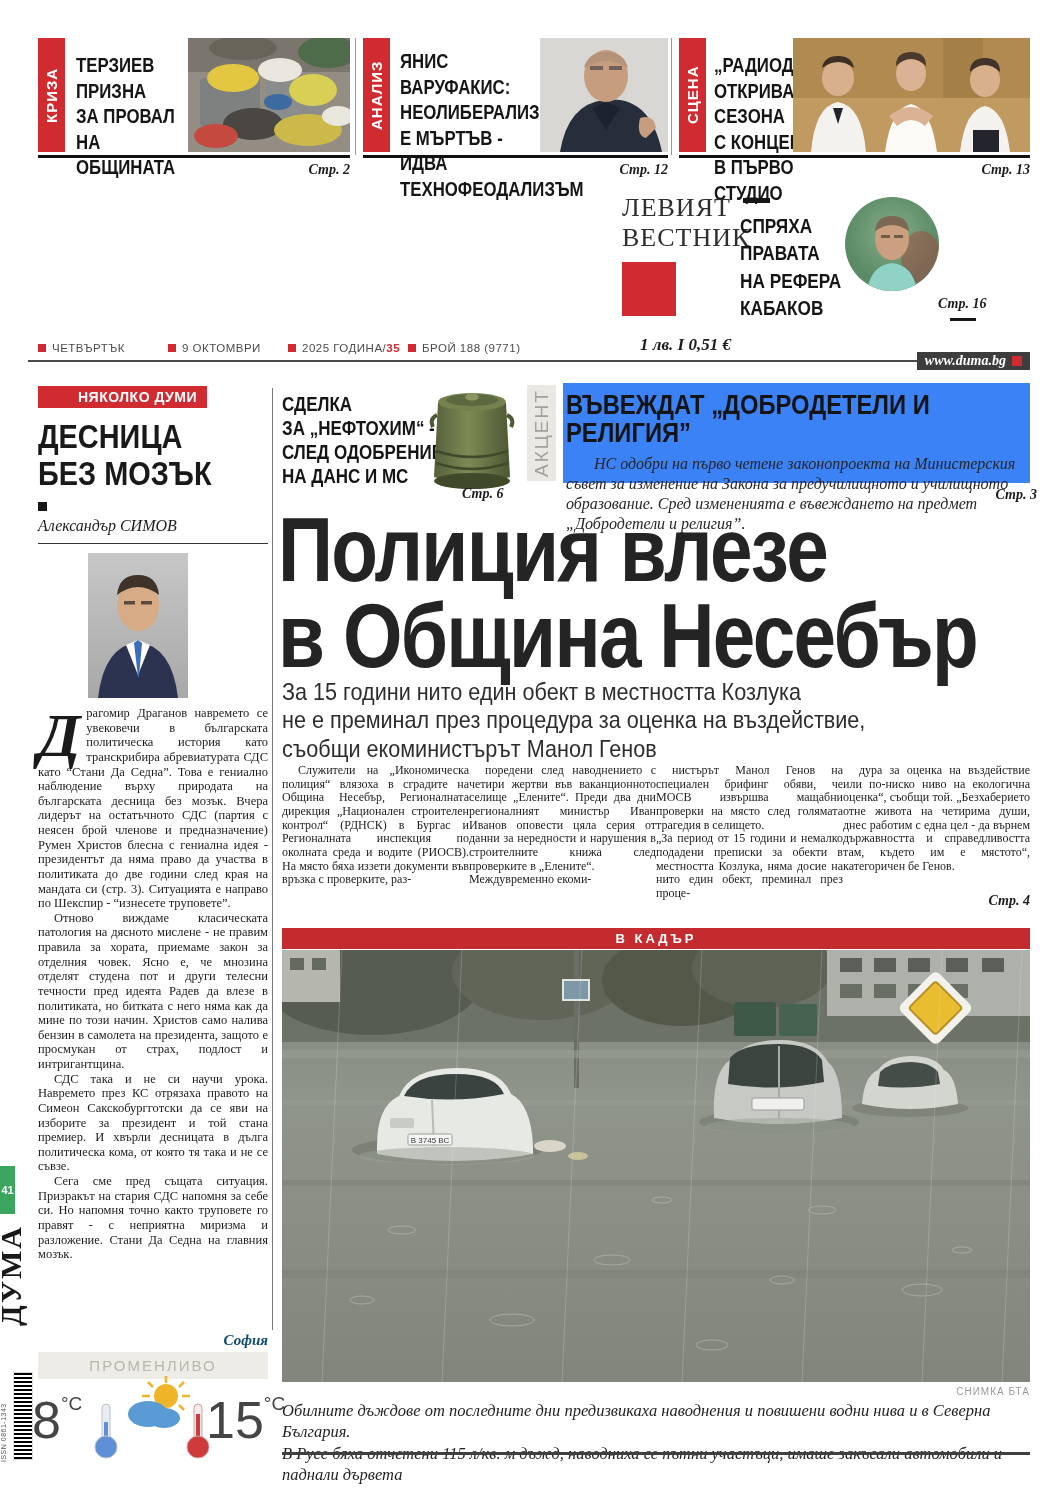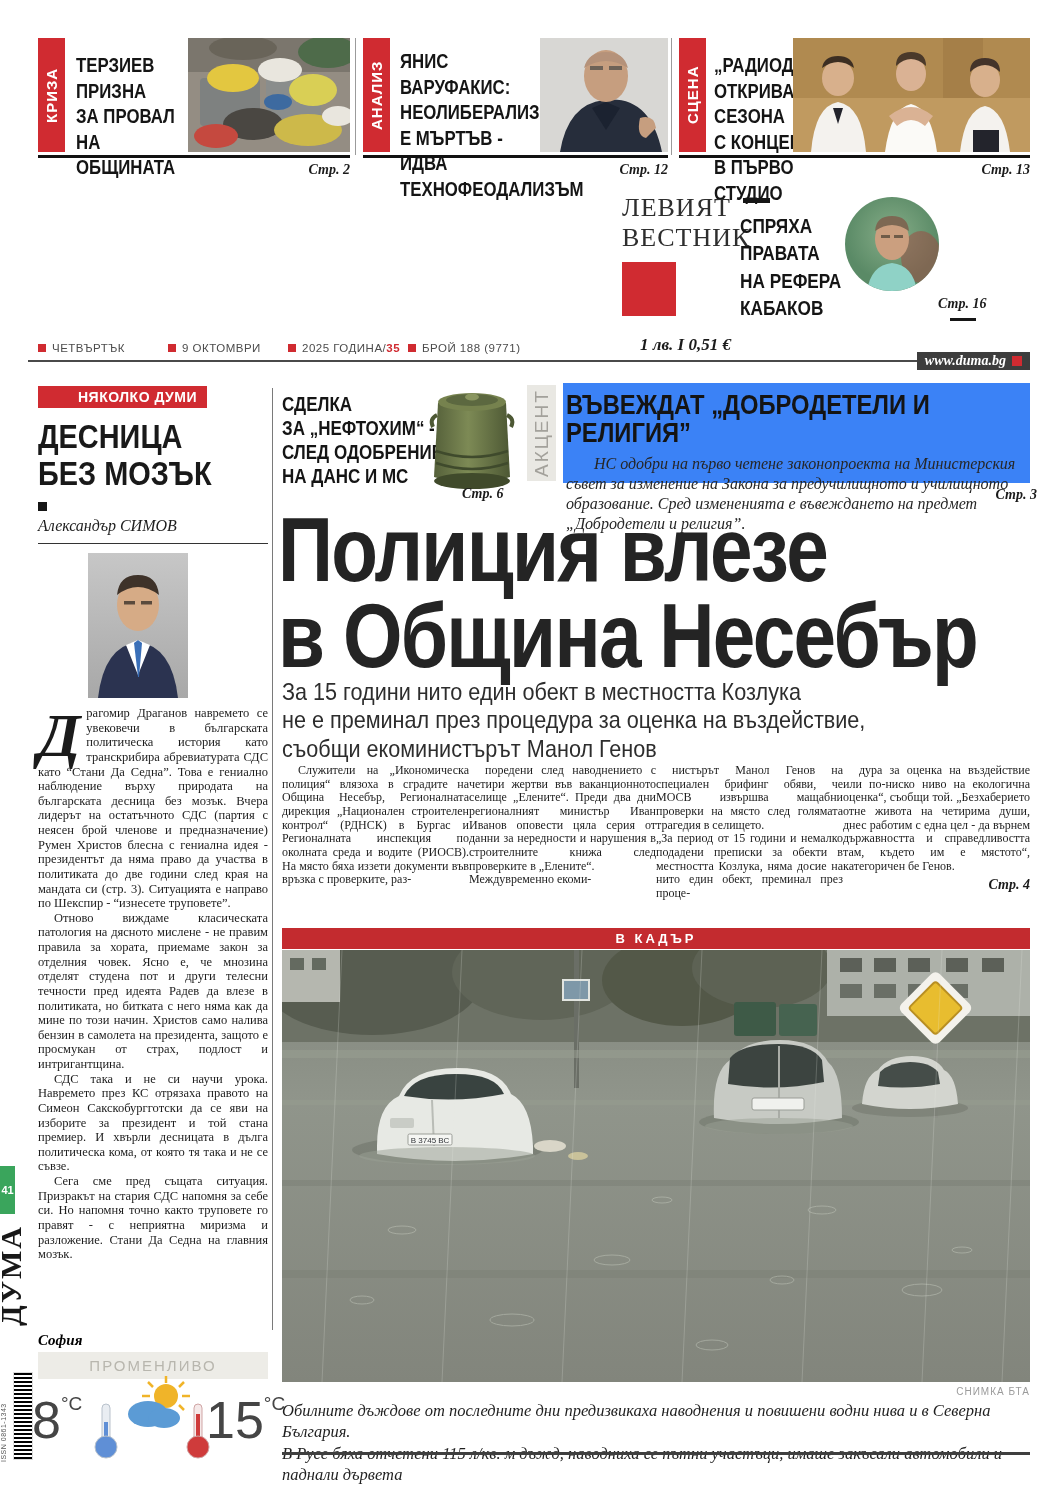--- a/index.html
+++ b/index.html
@@ -42,21 +42,21 @@
   .op-label { background:#d02b31; color:#fff; font:bold 14px "Liberation Sans", sans-serif;
               letter-spacing:.5px; padding:3px 10px; display:inline-block; }
   .op-head { font:800 34px/1.08 "Liberation Sans", sans-serif; color:#191919;
              transform:scaleX(.85); transform-origin:left top; }
   .op-author { font:italic 16px "Liberation Serif", serif; color:#1d1d1d; }
   .op-body { font:12.5px/1.17 "Liberation Serif", serif; color:#1d1d1d; text-align:justify; }
   .op-body p { text-indent:16px; }
   .op-body p.first { text-indent:0; }
   .dropcap { float:left; font:bold italic 62px/0.82 "Liberation Serif", serif; color:#1b1b1b;
              margin:4px 6px 0 0; }
-  .city { font:bold italic 15px "Liberation Serif", serif; color:#000000; text-align:left; }
+  .city { font:bold italic 15px "Liberation Serif", serif; color:#0c4a6e; text-align:right; }
   .forecast { background:#edece7; color:#b8b6ae; font:15px "Liberation Sans", sans-serif;
               letter-spacing:2px; text-align:center; padding:5px 0; }
   .temp { font:400 52px/1 "Liberation Sans", sans-serif; color:#454545; }
   .temp .unit { font-size:19px; vertical-align:28px; }
 
   
   .deal-h { font:800 20px/1.2 "Liberation Sans", sans-serif; color:#151515;
             transform:scaleX(.85); transform-origin:left top; }
   .accent-label { background:#e9e8e3; color:#a3a19b; font:19px "Liberation Sans", sans-serif;
                   letter-spacing:2px; writing-mode:vertical-rl; transform:rotate(180deg);
@@ -68,21 +68,21 @@
                  text-indent:28px; margin-top:6px; }
 
   
   .main-h { font:900 90px/0.95 "Liberation Sans", sans-serif; color:#242424; letter-spacing:-2px;
             transform:scaleX(.85); transform-origin:left top; }
   .sub-h { font:400 24px/1.18 "Liberation Sans", sans-serif; color:#2d2d2d;
            transform:scaleX(.9); transform-origin:left top; }
   .cols { display:flex; }
   .col { flex:1; font:12px/1.14 "Liberation Serif", serif; color:#1d1d1d; text-align:justify;
          text-indent:16px; }
-  .col .pref { display:block; text-align:right; margin-top:4px; }
+  .col .pref { display:block; text-align:right; margin-top:20px; }
 
   
   .kadar { background:#c32b2f; color:#fff; font:bold 13px "Liberation Sans", sans-serif;
            letter-spacing:3px; text-align:center; padding:3px 0; }
   .credit { font:10px "Liberation Sans", sans-serif; color:#9b9b9b; letter-spacing:1px; }
   .caption { font:italic 16.5px/1.3 "Liberation Serif", serif; color:#1f1f1f; }
 
   
   .edge-num { background:#3aa55c; color:#fff; font:bold 11px "Liberation Sans", sans-serif;
               display:flex; align-items:center; justify-content:center; }

